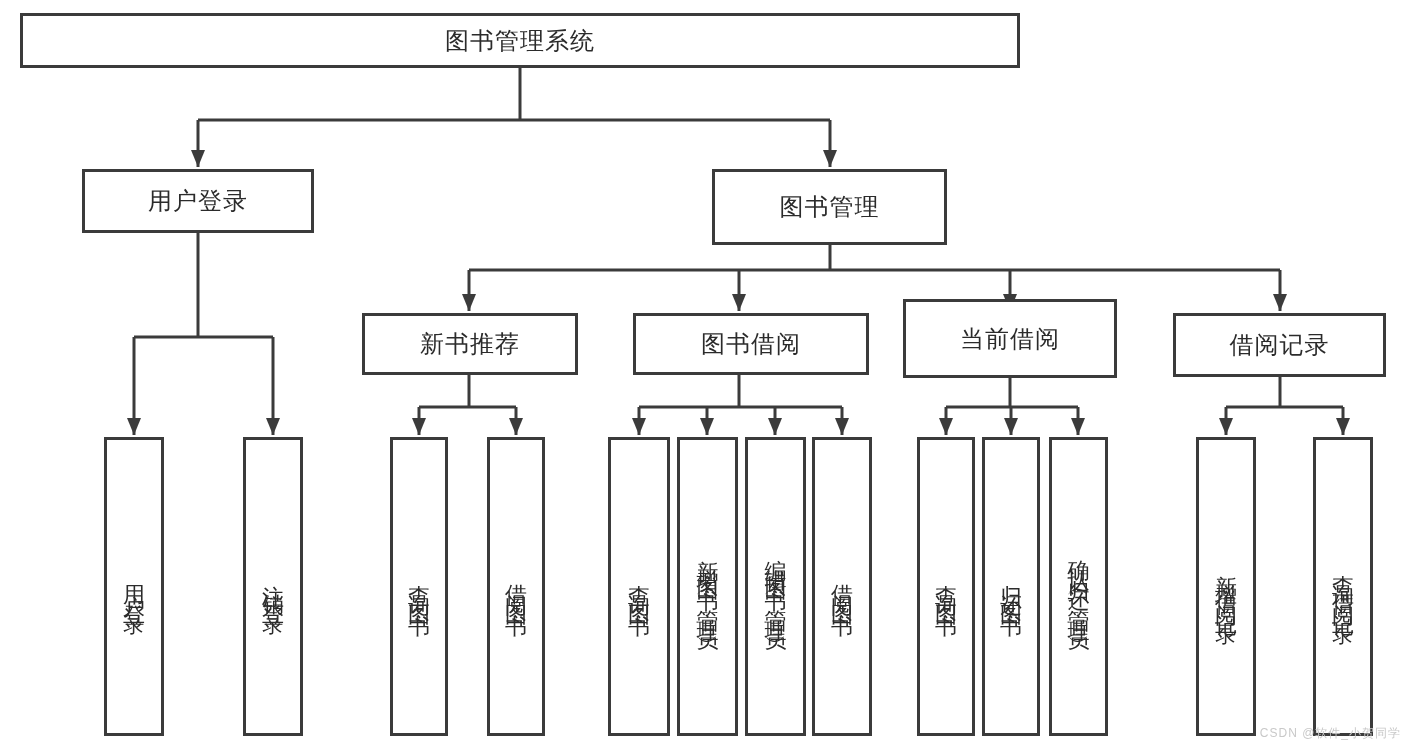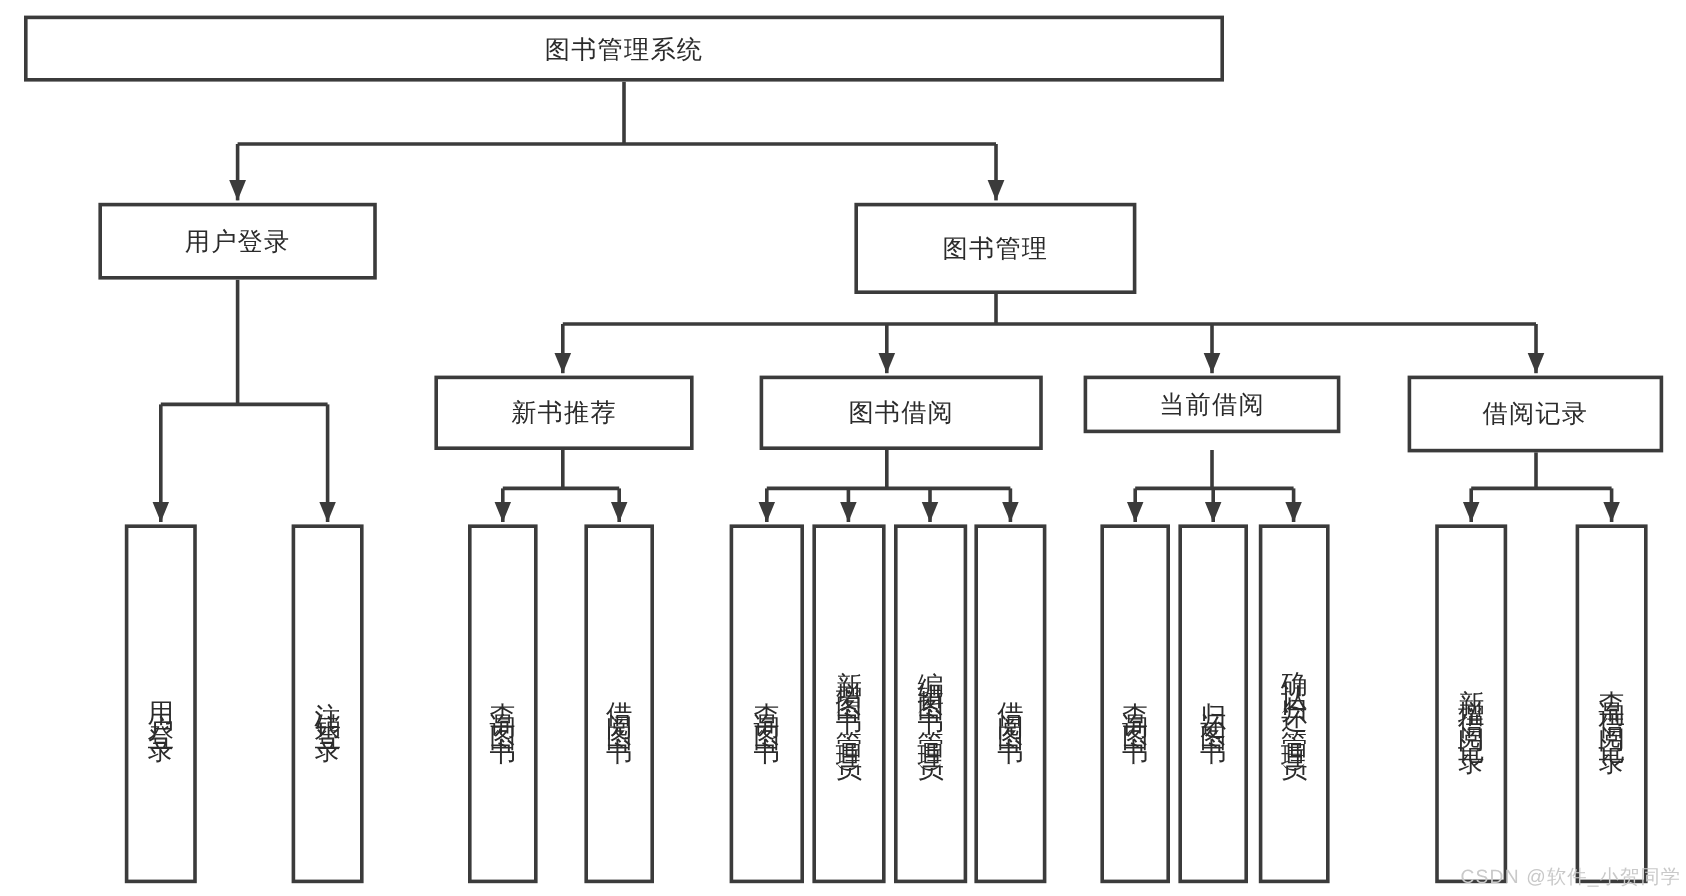--- a/index.html
+++ b/index.html
@@ -25,37 +25,37 @@
     position: absolute;
     box-sizing: border-box;
     border: 3px solid #3b3b3b;
     background: #ffffff;
     display: flex;
     align-items: center;
     justify-content: center;
     color: #2b2b2b;
   }
   .node .label {
-    font-size: 21px;
+    font-size: 24px;
     letter-spacing: 1px;
     white-space: nowrap;
   }
   .node.v .label {
     writing-mode: vertical-rl;
     text-orientation: upright;
     font-size: 22px;
     letter-spacing: 10px;
     line-height: 1;
     white-space: normal;
   }
   .watermark {
     position: absolute;
     right: 4px;
     bottom: 5px;
-    font-size: 16px;
+    font-size: 12px;
     color: #c9c9c9;
     letter-spacing: 1px;
     z-index: 5;
     white-space: nowrap;
   }
 </style>
 </head>
 <body>
 
 <div class="stage">
@@ -135,21 +135,21 @@
   <div class="node" style="left:712px;top:169px;width:235px;height:76px">
     <span class="label">图书管理</span>
   </div>
 
   <div class="node" style="left:362px;top:313px;width:216px;height:62px">
     <span class="label">新书推荐</span>
   </div>
   <div class="node" style="left:633px;top:313px;width:236px;height:62px">
     <span class="label">图书借阅</span>
   </div>
-  <div class="node" style="left:903px;top:313px;width:214px;height:48px">
+  <div class="node" style="left:903px;top:299px;width:214px;height:79px">
     <span class="label">当前借阅</span>
   </div>
   <div class="node" style="left:1173px;top:313px;width:213px;height:64px">
     <span class="label">借阅记录</span>
   </div>
 
   <div class="node v" style="left:104px;top:437px;width:60px;height:299px">
     <span class="label">用户登录</span>
   </div>
   <div class="node v" style="left:243px;top:437px;width:60px;height:299px">

